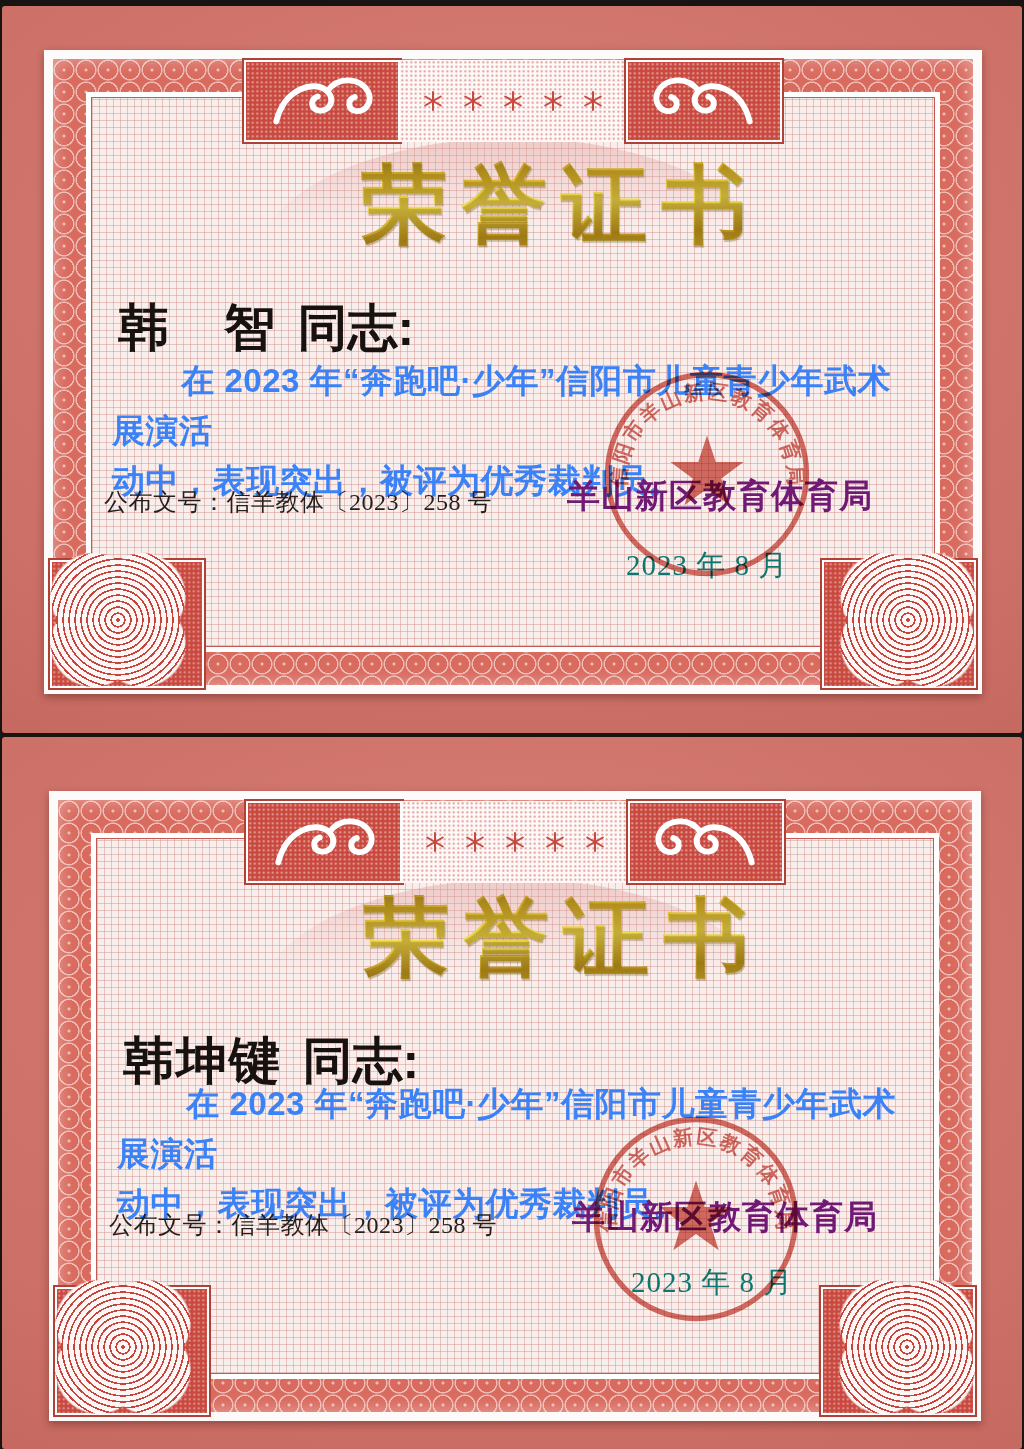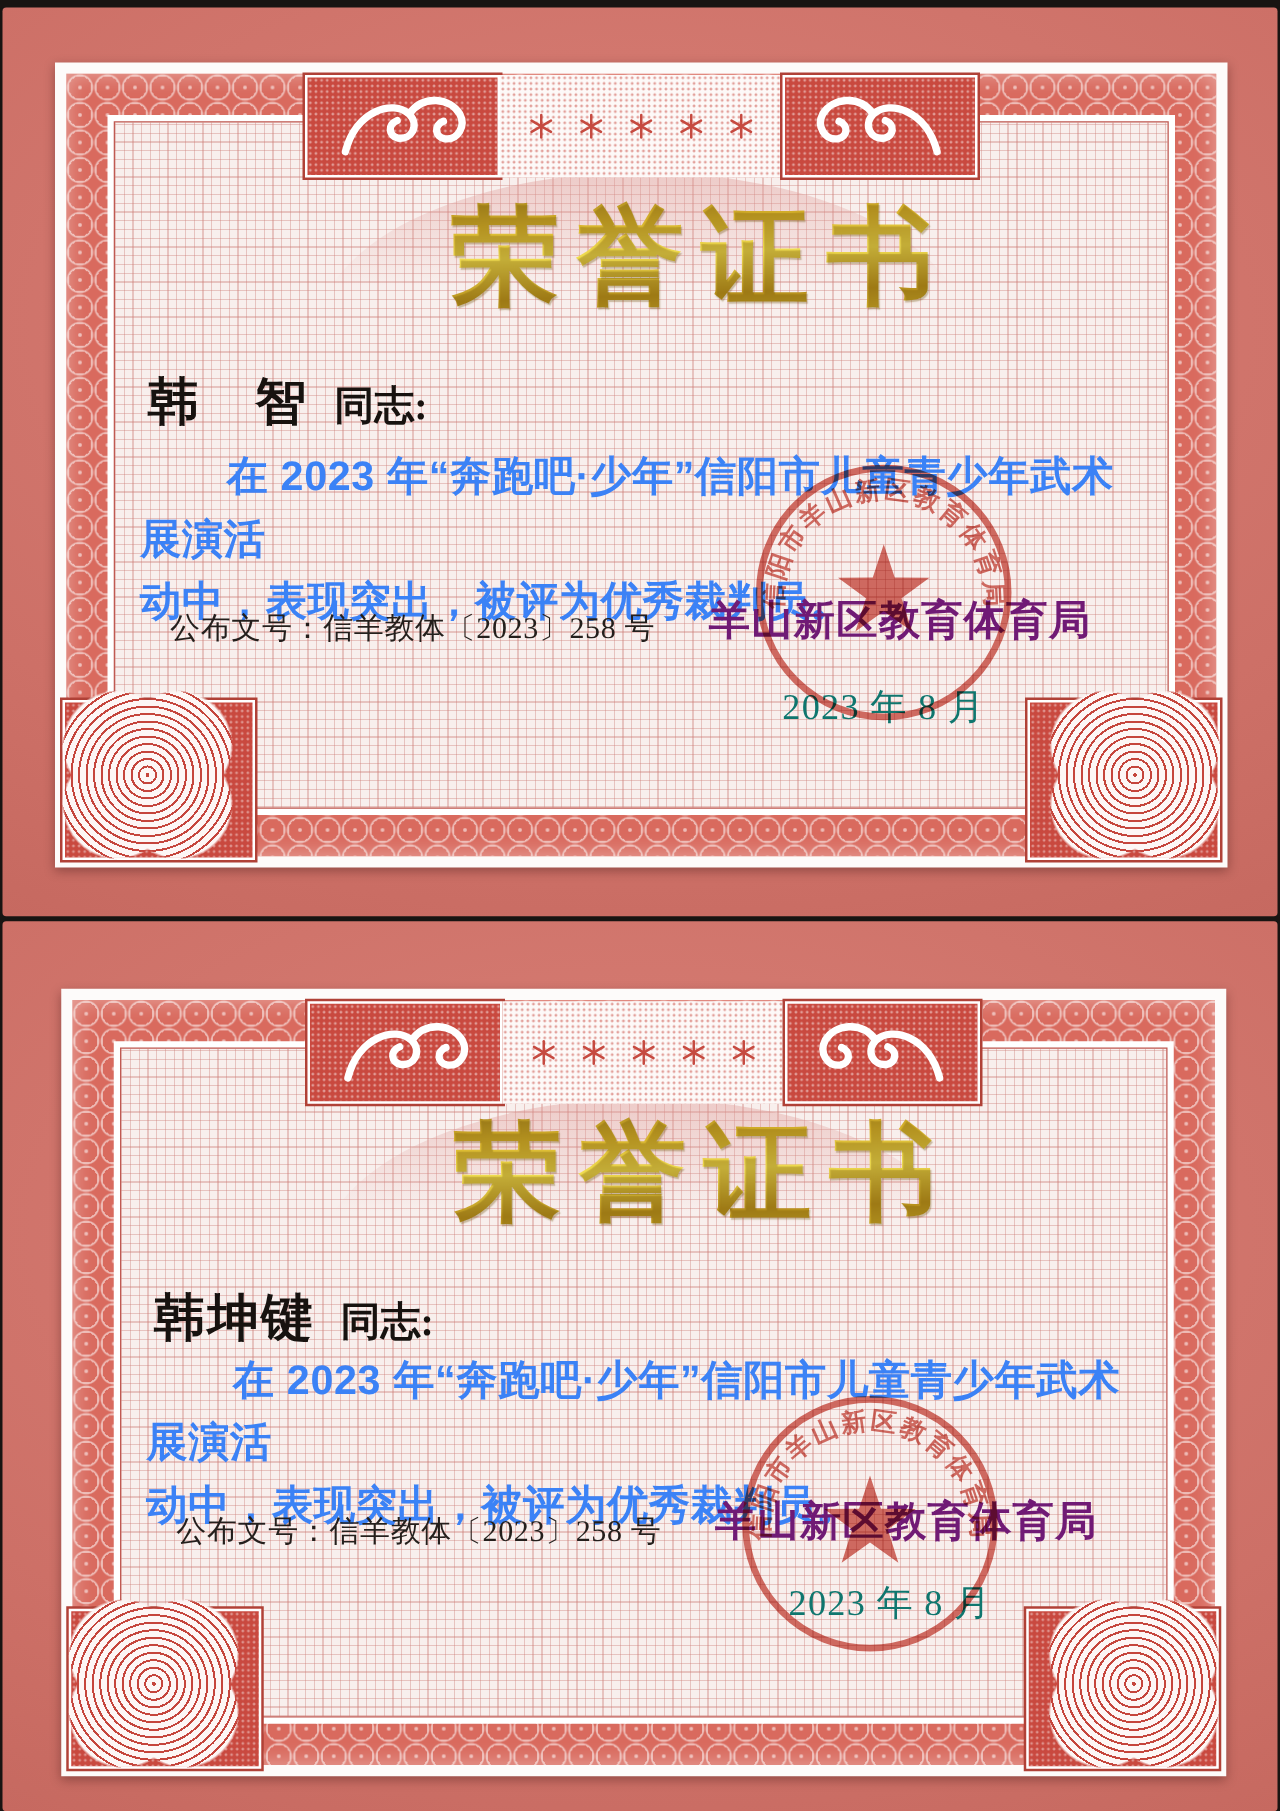--- a/index.html
+++ b/index.html
@@ -105,29 +105,29 @@
     font-size:86px;letter-spacing:14px;line-height:1.2;
     color:#c3992a;text-shadow:1px 2px 1px rgba(110,80,10,.35);padding-left:48px;
   }
   @supports (-webkit-background-clip: text){
     .title{
       background:linear-gradient(178deg,#96761a 4%, #d9b42c 28%, #f2df52 48%, #b8901c 72%, #e2c434 94%);
       -webkit-background-clip:text;background-clip:text;color:transparent;
     }
   }
   .name-line{position:absolute;left:74px;top:244px;color:#17120f;white-space:nowrap;z-index:4;}
-  .recipient{font-family:Liberation Sans, sans-serif;font-size:41px;font-weight:600;letter-spacing:2px;text-align:right;}
-  .honorific{font-size:32px;font-weight:700;margin-left:16px;font-family:Liberation Serif, serif;}
+  .recipient{font-family:Liberation Sans, sans-serif;font-size:51px;font-weight:600;letter-spacing:2px;text-align:right;}
+  .honorific{font-size:50px;font-weight:700;margin-left:16px;}
   .body-par{
     position:absolute;left:68px;right:62px;top:306px;z-index:4;
     font-size:33px;font-weight:700;color:#3b82f6;line-height:50px;letter-spacing:.5px;
   }
   .body-par .indent{text-indent:2.1em;}
   .doc-number{
-    position:absolute;left:92px;top:436px;z-index:4;
+    position:absolute;left:60px;top:436px;z-index:4;
     font-family:"Liberation Serif", serif;font-size:24px;color:#241f1c;letter-spacing:.5px;
   }
   .issuer{
     position:absolute;left:506px;top:424px;width:340px;text-align:center;z-index:4;
     font-size:33px;font-weight:700;color:#701a75;letter-spacing:1px;
   }
   .cert-date{
     position:absolute;left:493px;top:496px;width:340px;text-align:center;z-index:4;
     font-family:"Liberation Serif", serif;font-size:29px;color:#0f766e;letter-spacing:1px;
   }

